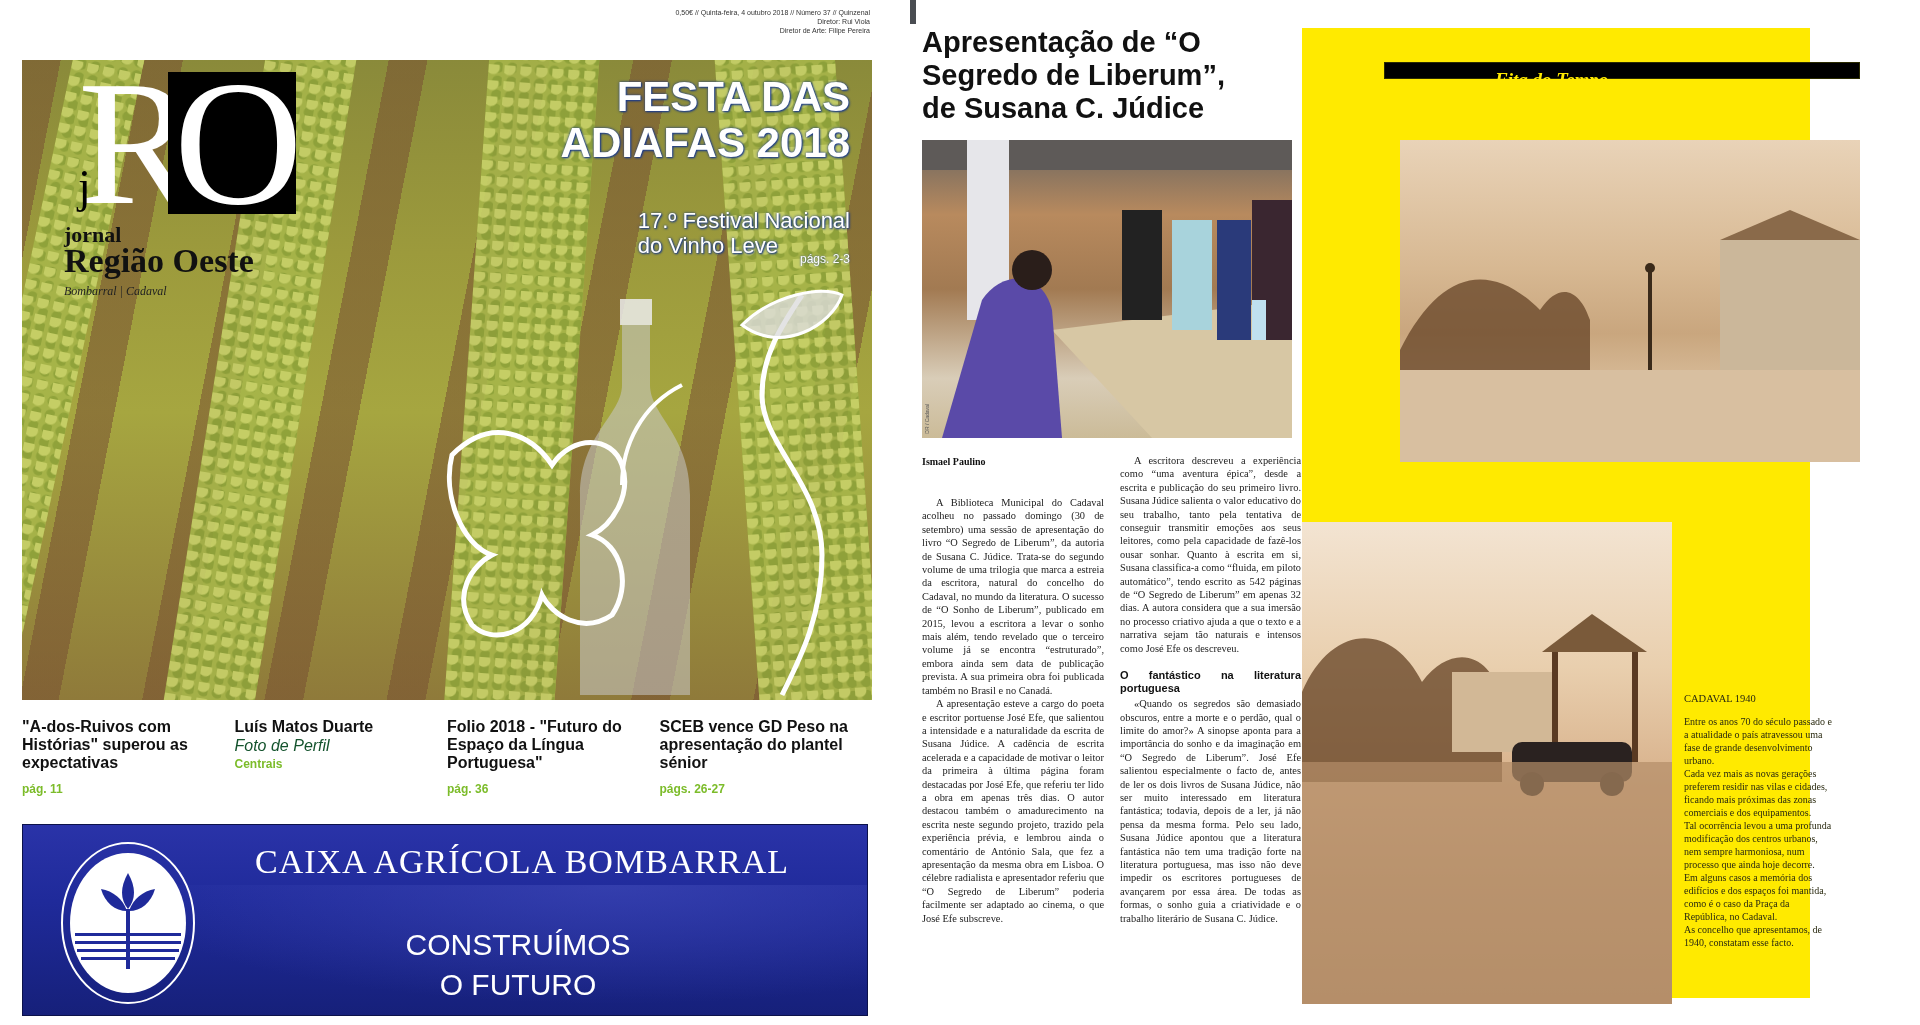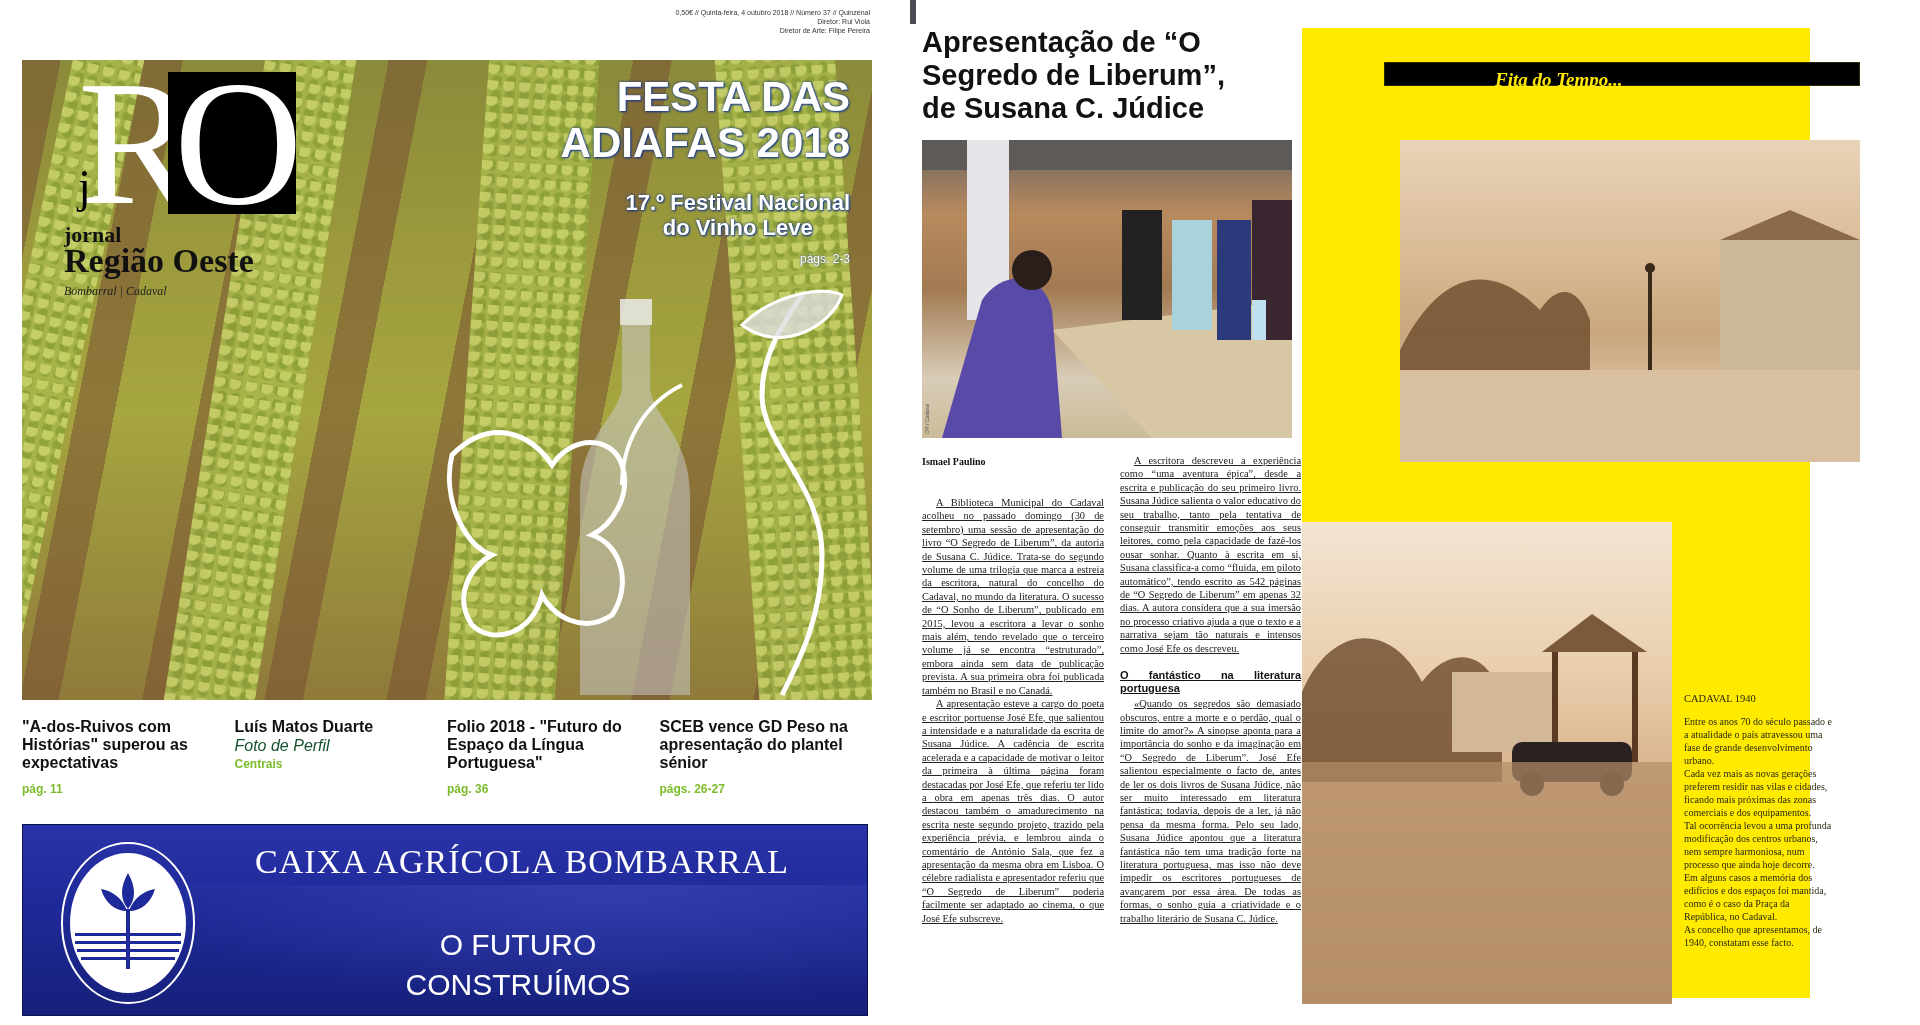--- a/index.html
+++ b/index.html
@@ -29,21 +29,21 @@
   .logo-r { position: absolute; left: 20px; top: -18px; font-family: "Liberation Serif", serif; font-size: 178px; line-height: 1; color: #fff; }
   .logo-o-bg { position: absolute; left: 110px; top: 0; width: 128px; height: 142px; background: #000; }
   .logo-o { position: absolute; left: 116px; top: -18px; font-family: "Liberation Serif", serif; font-size: 178px; line-height: 1; color: #fff; }
   .logo-j { position: absolute; left: 20px; top: 88px; font-family: "Liberation Serif", serif; font-size: 46px; color: #000; }
   .logo-jornal { position: absolute; left: 6px; top: 150px; font-family: "Liberation Serif", serif; font-weight: bold; font-size: 22px; color: #111; }
   .logo-name { position: absolute; left: 6px; top: 170px; font-family: "Liberation Serif", serif; font-weight: bold; font-size: 34px; color: #111; white-space: nowrap; }
   .logo-sub { position: absolute; left: 6px; top: 212px; font-family: "Liberation Serif", serif; font-style: italic; font-size: 12px; color: #222; white-space: nowrap; }
 
   .headline-festa { position: absolute; right: 22px; top: 14px; text-align: right; color: #fff; font-weight: bold;
     font-size: 42px; line-height: 46px; text-shadow: 0 0 3px #1a3a8a, 1px 1px 2px #1a3a8a; }
-  .headline-sub { position: absolute; right: 22px; top: 130px; text-align: center; color: #fff; font-weight: bold;
+  .headline-sub { position: absolute; right: 22px; top: 148px; text-align: left; color: #fff; font-weight: normal;
     font-size: 22px; line-height: 25px; text-shadow: 0 0 3px #1a3a8a, 1px 1px 2px #1a3a8a; }
   .headline-pages { position: absolute; right: 22px; top: 192px; color: #fff; font-size: 12px; text-shadow: 0 0 2px #1a3a8a; }
 
   .bottle-art { position: absolute; left: 420px; top: 225px; width: 430px; height: 420px; }
 
   .teasers { position: absolute; left: 22px; top: 718px; width: 850px; height: 90px; display: flex; }
   .teaser { flex: 1; padding-right: 18px; }
   .teaser-title { font-weight: bold; font-size: 16px; line-height: 18px; color: #111; }
   .teaser-sub { font-style: italic; font-size: 16px; line-height: 19px; color: #14532d; }
   .teaser-page { margin-top: 10px; font-size: 12px; color: #7cbc2a; font-weight: bold; }
@@ -58,27 +58,27 @@
   
   .article-title { position: absolute; left: 34px; top: 2px; width: 340px; font-weight: bold; font-size: 29px; line-height: 33px; color: #111; }
 
   .article-photo { position: absolute; left: 34px; top: 116px; width: 370px; height: 298px; overflow: hidden;
     background: linear-gradient(180deg, #6a6560 0%, #b88a5e 25%, #a27a52 50%, #d9cdb8 80%, #cbbb98 100%); }
   .photo-credit { position: absolute; left: 2px; bottom: 4px; font-size: 5px; color: #555; writing-mode: vertical-rl; transform: rotate(180deg); }
 
   .byline { position: absolute; left: 34px; top: 432px; font-family: "Liberation Serif", serif; font-weight: bold; font-size: 10px; color: #111; }
 
   .body-col { position: absolute; font-family: "Liberation Serif", serif; font-size: 10.4px; line-height: 13.4px; color: #222; text-align: justify; hyphens: auto; }
-  .body-col p { text-indent: 14px; text-decoration: underline; }
+  .body-col p { text-indent: 14px; }
   .col-1 { left: 34px; top: 472px; width: 182px; }
   .col-2 { left: 232px; top: 430px; width: 181px; }
   .subhead { font-family: "Liberation Sans", sans-serif; font-weight: bold; font-size: 11px; line-height: 13px; color: #111; margin: 14px 0 2px; text-indent: 0 !important; }
 
   .yellow-panel { position: absolute; left: 414px; top: 4px; width: 508px; height: 970px; background: #ffea00; }
-  .fita-bar { position: absolute; left: 496px; top: 38px; width: 476px; height: 24px; background: #000; border: 1px solid #2b2b00; }
+  .fita-bar { position: absolute; left: 496px; top: 38px; width: 476px; height: 17px; background: #000; border: 1px solid #2b2b00; }
   .fita-text { position: absolute; left: 110px; top: 6px; font-family: "Liberation Serif", serif; font-style: italic; font-weight: bold; font-size: 19px; color: #ffea00; }
 
   .old-photo-1 { position: absolute; left: 512px; top: 116px; width: 460px; height: 322px; overflow: hidden;
     background: linear-gradient(180deg, #e9d3b8 0%, #d7b892 40%, #c9a67e 60%, #e0c8a8 85%, #bcb3aa 100%); }
   .old-photo-2 { position: absolute; left: 414px; top: 498px; width: 370px; height: 482px; overflow: hidden;
     background: linear-gradient(180deg, #f3e4d2 0%, #e9cfae 30%, #d7b08a 55%, #c6a07a 75%, #b8916c 100%); }
 
   .caption-block { position: absolute; left: 796px; top: 668px; width: 150px; font-family: "Liberation Serif", serif; font-size: 10px; line-height: 13px; color: #2a2a10; }
   .caption-title { font-size: 10.5px; margin-bottom: 10px; }
 </style>
@@ -162,22 +162,22 @@
         <path d="M102 56 c-4 14 -14 22 -26 22 c4 -12 14 -20 26 -22z"></path>
         <rect x="73" y="76" width="4" height="60"></rect>
         <rect x="22" y="100" width="106" height="3"></rect>
         <rect x="22" y="108" width="106" height="3"></rect>
         <rect x="24" y="116" width="102" height="3"></rect>
         <rect x="28" y="124" width="94" height="3"></rect>
       </g>
     </svg>
     <div class="ad-title">CAIXA AGRÍCOLA BOMBARRAL</div>
     <div class="ad-slogan">
+      <div>CONSTRUÍMOS</div>
       <div>O FUTURO</div>
-      <div>CONSTRUÍMOS</div>
     </div>
   </div>
 </div>
 
 <div class="spread-divider"></div>
 
 <div class="page-right">
 
   <div class="yellow-panel"></div>
 

